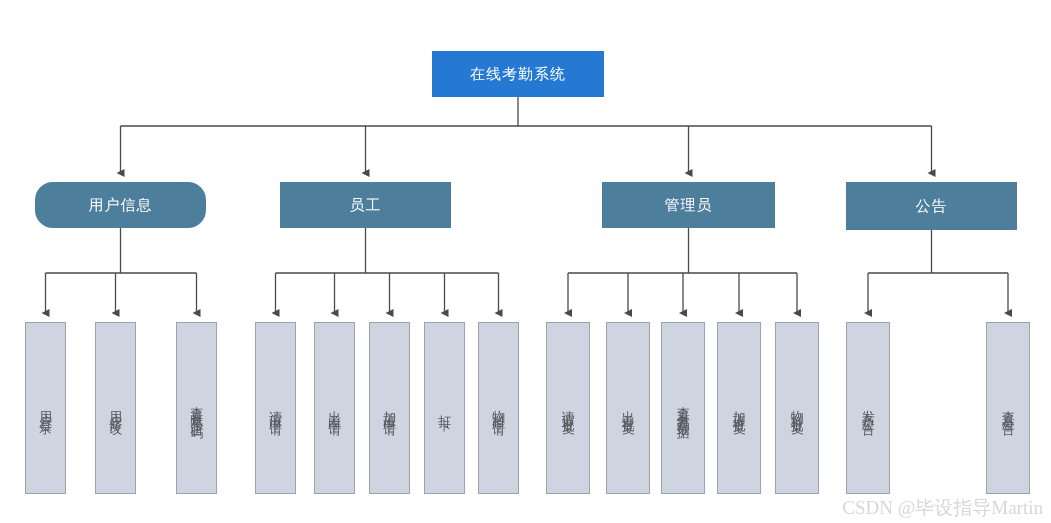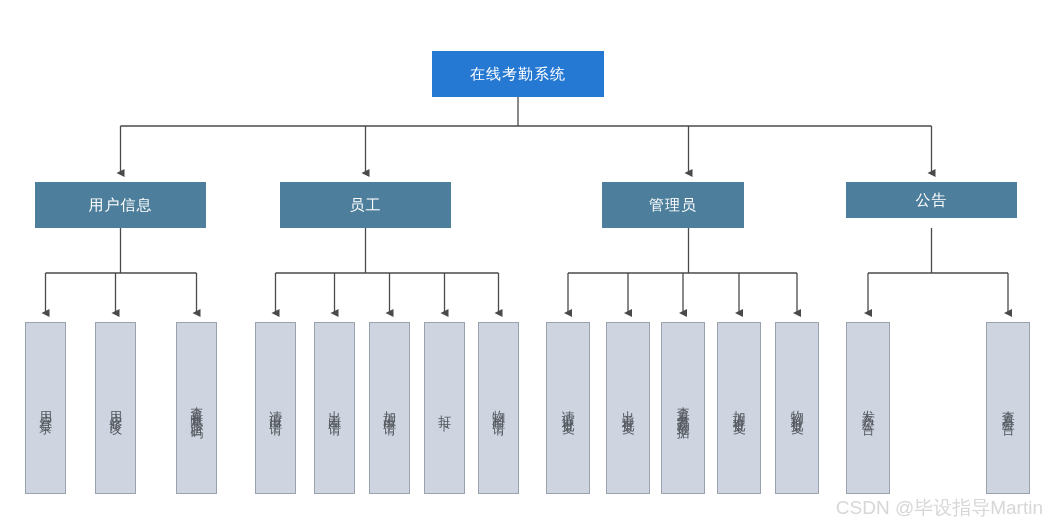--- a/index.html
+++ b/index.html
@@ -59,21 +59,21 @@
     letter-spacing: 4px;
     line-height: 1.05;
     white-space: nowrap;
   }
   .watermark {
     position: absolute;
     right: 8px;
     bottom: 2px;
     font-size: 19px;
     color: #d7d7d7;
-    font-family: Liberation Sans, sans-serif;
+    font-family: Liberation Serif, serif;
     white-space: nowrap;
   }
 </style>
 </head>
 <body>
 
 <div id="canvas">
 
   <svg id="edges" viewBox="0 0 1051 523" xmlns="http://www.w3.org/2000/svg">
     <defs>
@@ -111,21 +111,21 @@
         <path d="M868,273 L1008,273"></path>
         <path d="M868,273 L868,313" marker-end="url(#arrow)"></path>
         <path d="M1008,273 L1008,313" marker-end="url(#arrow)"></path>
       </g>
   </svg>
 
   <div id="nodes-layer">
       <div class="node node-root" style="left: 432px; top: 25px; width: 172px; height: 46px; margin-top: 26px;">
         <span>在线考勤系统</span>
       </div>
-      <div class="node node-l2" style="left: 35px; top: 182px; width: 171px; height: 46px;">
+      <div class="node node-l2" style="left: 35px; top: 182px; width: 171px; height: 46px; border-radius: 18px;">
         <span>用户信息</span>
       </div>
       <div class="node node-leaf" style="left: 25px; top: 322px; width: 41px; height: 172px;">
         <span class="vtext">用户登录</span>
       </div>
       <div class="node node-leaf" style="left: 95px; top: 322px; width: 41px; height: 172px;">
         <span class="vtext">用户修改</span>
       </div>
       <div class="node node-leaf" style="left: 176px; top: 322px; width: 41px; height: 172px;">
         <span class="vtext">查看账号密码</span>
@@ -141,39 +141,39 @@
       </div>
       <div class="node node-leaf" style="left: 369px; top: 322px; width: 41px; height: 172px;">
         <span class="vtext">加班申请</span>
       </div>
       <div class="node node-leaf" style="left: 424px; top: 322px; width: 41px; height: 172px;">
         <span class="vtext">打卡</span>
       </div>
       <div class="node node-leaf" style="left: 478px; top: 322px; width: 41px; height: 172px;">
         <span class="vtext">物料申请</span>
       </div>
-      <div class="node node-l2" style="left: 602px; top: 182px; width: 142px; height: 46px;">
+      <div class="node node-l2" style="left: 602px; top: 182px; width: 173px; height: 46px;">
         <span>管理员</span>
       </div>
       <div class="node node-leaf" style="left: 546px; top: 322px; width: 44px; height: 172px;">
         <span class="vtext">请假批复</span>
       </div>
       <div class="node node-leaf" style="left: 606px; top: 322px; width: 44px; height: 172px;">
         <span class="vtext">出差批复</span>
       </div>
       <div class="node node-leaf" style="left: 661px; top: 322px; width: 44px; height: 172px;">
         <span class="vtext">查看考勤数据</span>
       </div>
       <div class="node node-leaf" style="left: 717px; top: 322px; width: 44px; height: 172px;">
         <span class="vtext">加班批复</span>
       </div>
       <div class="node node-leaf" style="left: 775px; top: 322px; width: 44px; height: 172px;">
         <span class="vtext">物料批复</span>
       </div>
-      <div class="node node-l2" style="left: 846px; top: 182px; width: 171px; height: 36px;">
+      <div class="node node-l2" style="left: 846px; top: 182px; width: 171px; height: 48px;">
         <span>公告</span>
       </div>
       <div class="node node-leaf" style="left: 846px; top: 322px; width: 44px; height: 172px;">
         <span class="vtext">发布公告</span>
       </div>
       <div class="node node-leaf" style="left: 986px; top: 322px; width: 44px; height: 172px;">
         <span class="vtext">查看公告</span>
       </div>
     </div>
 

